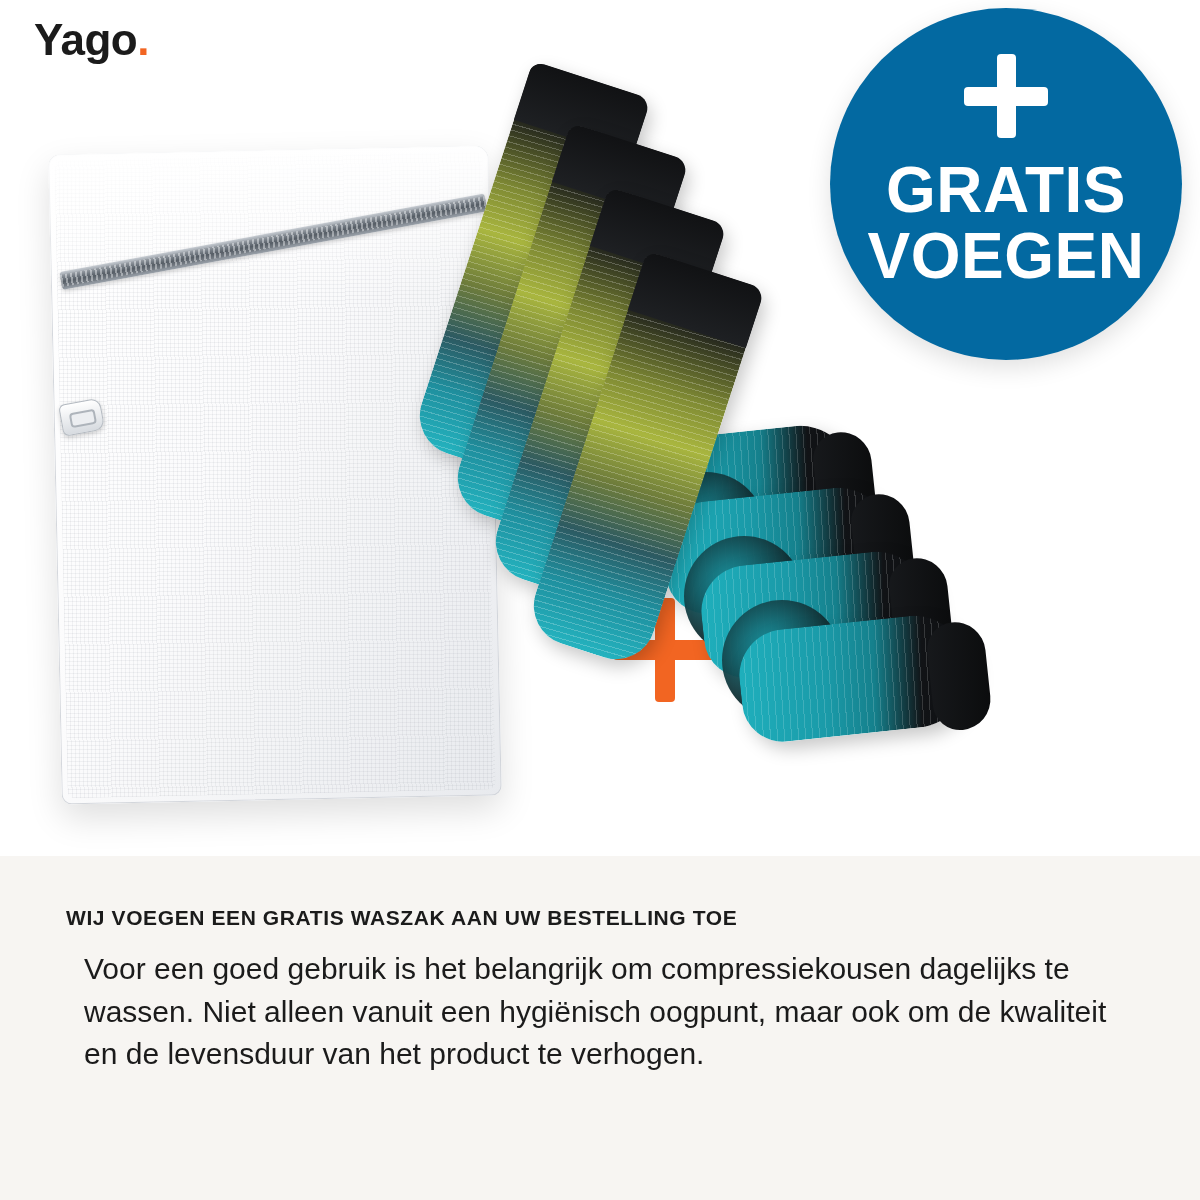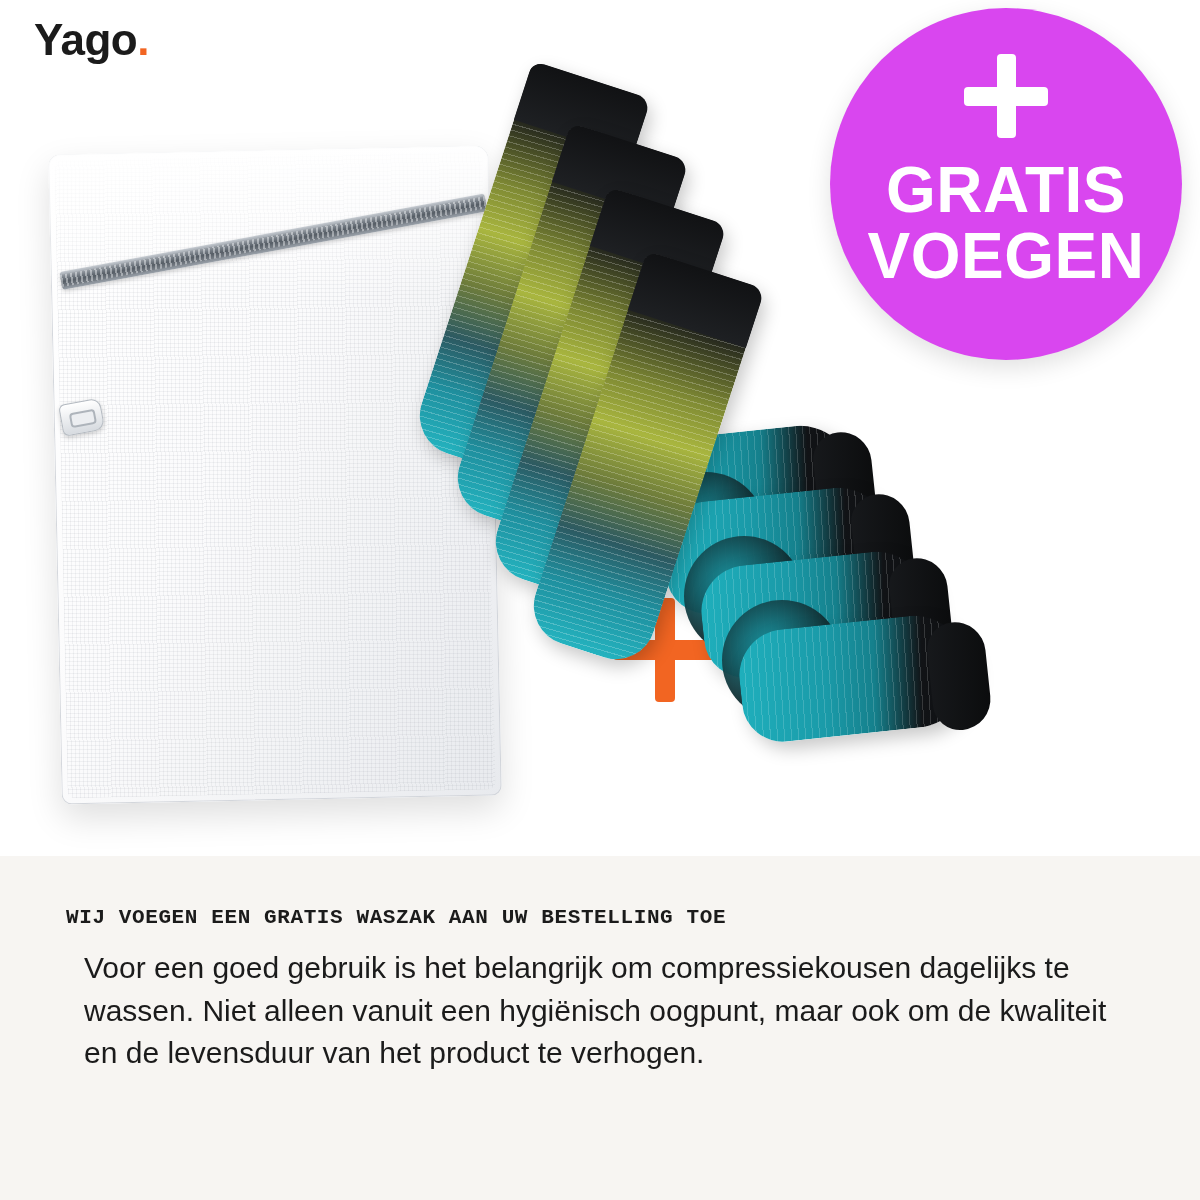--- a/index.html
+++ b/index.html
@@ -265,21 +265,21 @@
   }
 
   
   .badge {
     position: absolute;
     right: 18px;
     top: 8px;
     width: 352px;
     height: 352px;
     border-radius: 50%;
-    background: #d946ef;
+    background: #0369a1;
     color: #ffffff;
     text-align: center;
     box-shadow: 0 8px 24px rgba(0,0,0,0.12);
   }
   .badge .badge-plus {
     position: absolute;
     left: 50%;
     top: 46px;
     transform: translateX(-50%);
     width: 84px;
@@ -315,21 +315,20 @@
     box-sizing: border-box;
     padding: 50px 66px 0 66px;
   }
   .info h2 {
     margin: 0 0 16px 0;
     font-size: 21px;
     font-weight: bold;
     letter-spacing: 0.6px;
     color: #1b1b1b;
     text-transform: uppercase;
-    font-family: Liberation Mono, monospace;
   }
   .info p {
     margin: 18px;
     font-size: 30px;
     line-height: 1.42;
     color: #1b1b1b;
     font-weight: 400;
     max-width: 1080px;
   }
 </style>

